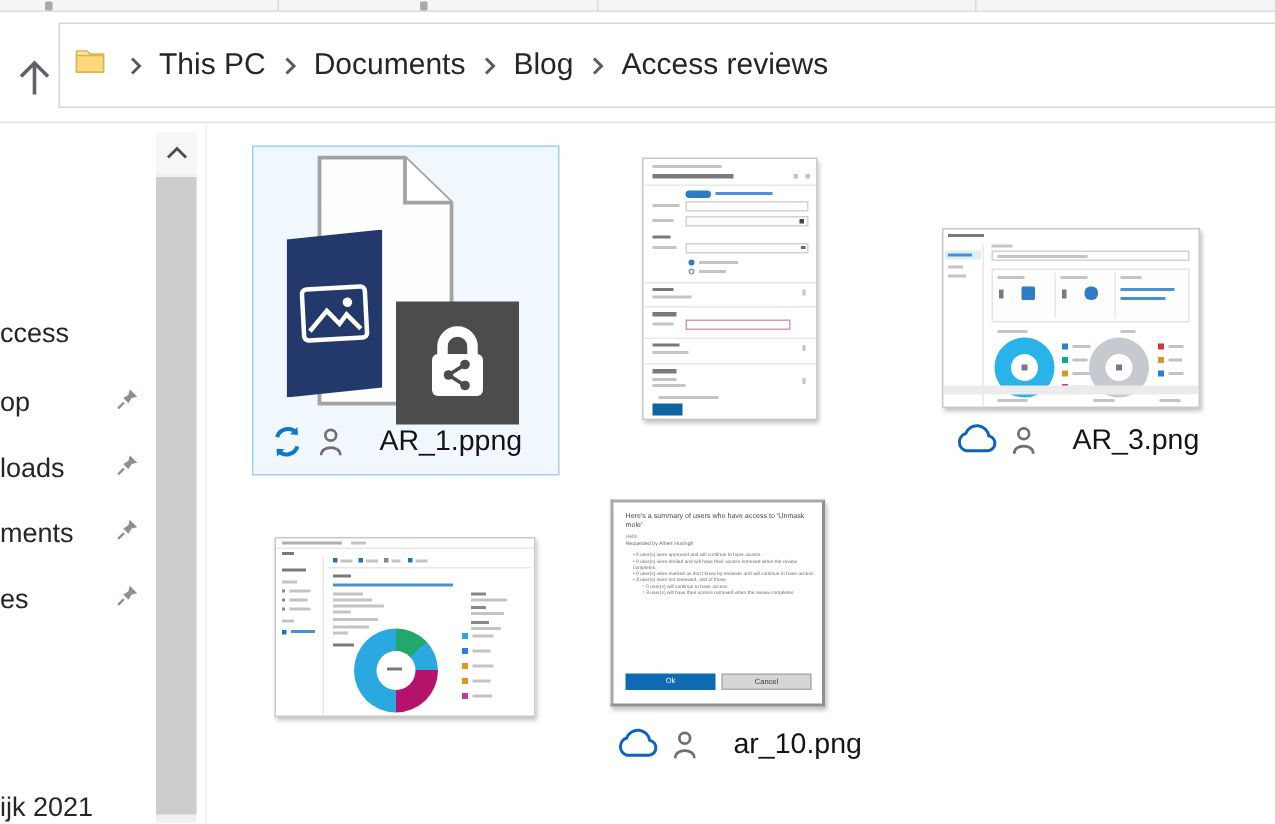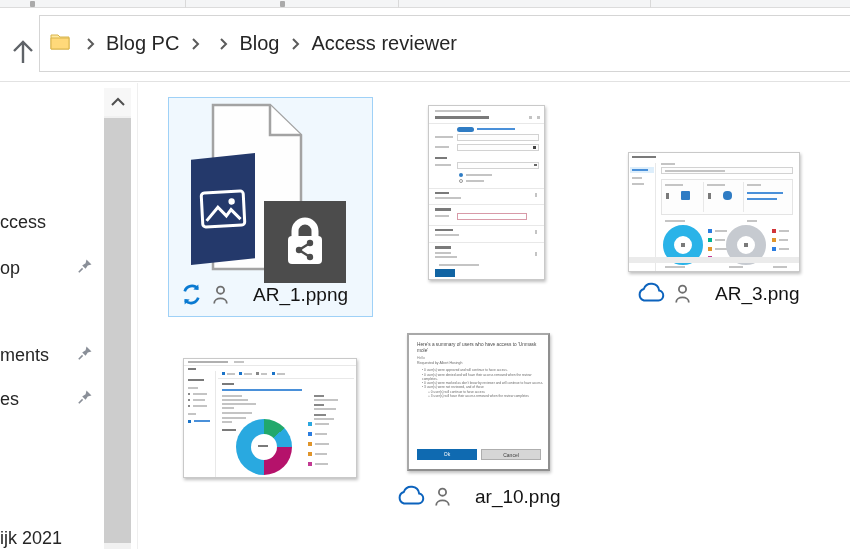--- a/index.html
+++ b/index.html
@@ -106,47 +106,57 @@
         <svg width="24" height="24" viewBox="0 0 24 24">
           <path d="M3 5 h7 l2 2 h9 v12 h-18 z" fill="#ffe9a2" stroke="#d9b44a" stroke-width="1"></path>
           <path d="M3 8 h18 v11 h-18 z" fill="#ffd97a" stroke="#d9b44a" stroke-width="1"></path>
         </svg>
       </span>
       <span class="crumb-sep">
         <svg width="10" height="14" viewBox="0 0 10 14">
             <path d="M3 2 L8 7 L3 12" fill="none" stroke="#5b5b5b" stroke-width="2"></path>
           </svg>
       </span>
-      <span class="crumb">Blog PC</span>
+      <span class="crumb">This PC</span>
       <span class="crumb-sep">
         <svg width="10" height="14" viewBox="0 0 10 14">
             <path d="M3 2 L8 7 L3 12" fill="none" stroke="#5b5b5b" stroke-width="2"></path>
           </svg>
       </span>
+      <span class="crumb">Documents</span>
       <span class="crumb-sep">
         <svg width="10" height="14" viewBox="0 0 10 14">
             <path d="M3 2 L8 7 L3 12" fill="none" stroke="#5b5b5b" stroke-width="2"></path>
           </svg>
       </span>
       <span class="crumb">Blog</span>
       <span class="crumb-sep">
         <svg width="10" height="14" viewBox="0 0 10 14">
             <path d="M3 2 L8 7 L3 12" fill="none" stroke="#5b5b5b" stroke-width="2"></path>
           </svg>
       </span>
-      <span class="crumb">Access reviewer</span>
+      <span class="crumb">Access reviews</span>
     </div>
   </div>
 
   <div class="navpane">
     <div class="navrow" style="top:127px">
       <span class="lbl">ccess</span>
     </div>
     <div class="navrow" style="top:173px">
       <span class="lbl">op</span>
+      <span class="pin">
+        <svg width="16" height="16" viewBox="0 0 16 16">
+            <path d="M9.5 1.5 L14.5 6.5 L10.8 7.4 L8.6 10.8 L5.2 7.4 L8.6 5.2 Z" fill="#8a8f98"></path>
+            <path d="M5.6 10.4 L1.8 14.2" stroke="#8a8f98" stroke-width="1.6"></path>
+          </svg>
+      </span>
+    </div>
+    <div class="navrow" style="top:217px">
+      <span class="lbl">loads</span>
       <span class="pin">
         <svg width="16" height="16" viewBox="0 0 16 16">
             <path d="M9.5 1.5 L14.5 6.5 L10.8 7.4 L8.6 10.8 L5.2 7.4 L8.6 5.2 Z" fill="#8a8f98"></path>
             <path d="M5.6 10.4 L1.8 14.2" stroke="#8a8f98" stroke-width="1.6"></path>
           </svg>
       </span>
     </div>
     <div class="navrow" style="top:260px">
       <span class="lbl">ments</span>
       <span class="pin">
@@ -395,21 +405,21 @@
           <div class="dlg-li">0 user(s) were marked as don't know by reviewer and will continue to have access.</div>
           <div class="dlg-li">3 user(s) were not reviewed, and of those</div>
           <div class="dlg-sub">0 user(s) will continue to have access</div>
           <div class="dlg-sub">3 user(s) will have their access removed when the review completes</div>
         </div>
       </div>
       <div class="dlg-btn dlg-ok">Ok</div>
       <div class="dlg-btn dlg-cancel">Cancel</div>
     </div>
   </div>
-  <div class="label-row" style="left:396px; top:485px;text-align:right;">
+  <div class="label-row" style="left:410px; top:485px;text-align:right;">
     <svg width="30" height="23" viewBox="0 0 30 23">
       <path d="M8 18.5 h14.5 a5 5 0 0 0 .7-9.9 A8 8 0 0 0 7.8 7 a6 6 0 0 0 .2 11.5 Z" fill="none" stroke="#0c63bd" stroke-width="2"></path>
     </svg>
     <svg width="19" height="22" viewBox="0 0 18 20">
       <circle cx="9" cy="5.4" r="3.4" fill="none" stroke="#6f6f6f" stroke-width="1.7"></circle>
       <path d="M3 18 C3 11.6 15 11.6 15 18" fill="none" stroke="#6f6f6f" stroke-width="1.7"></path>
     </svg>
     <span class="fname">ar_10.png</span>
   </div>
 

